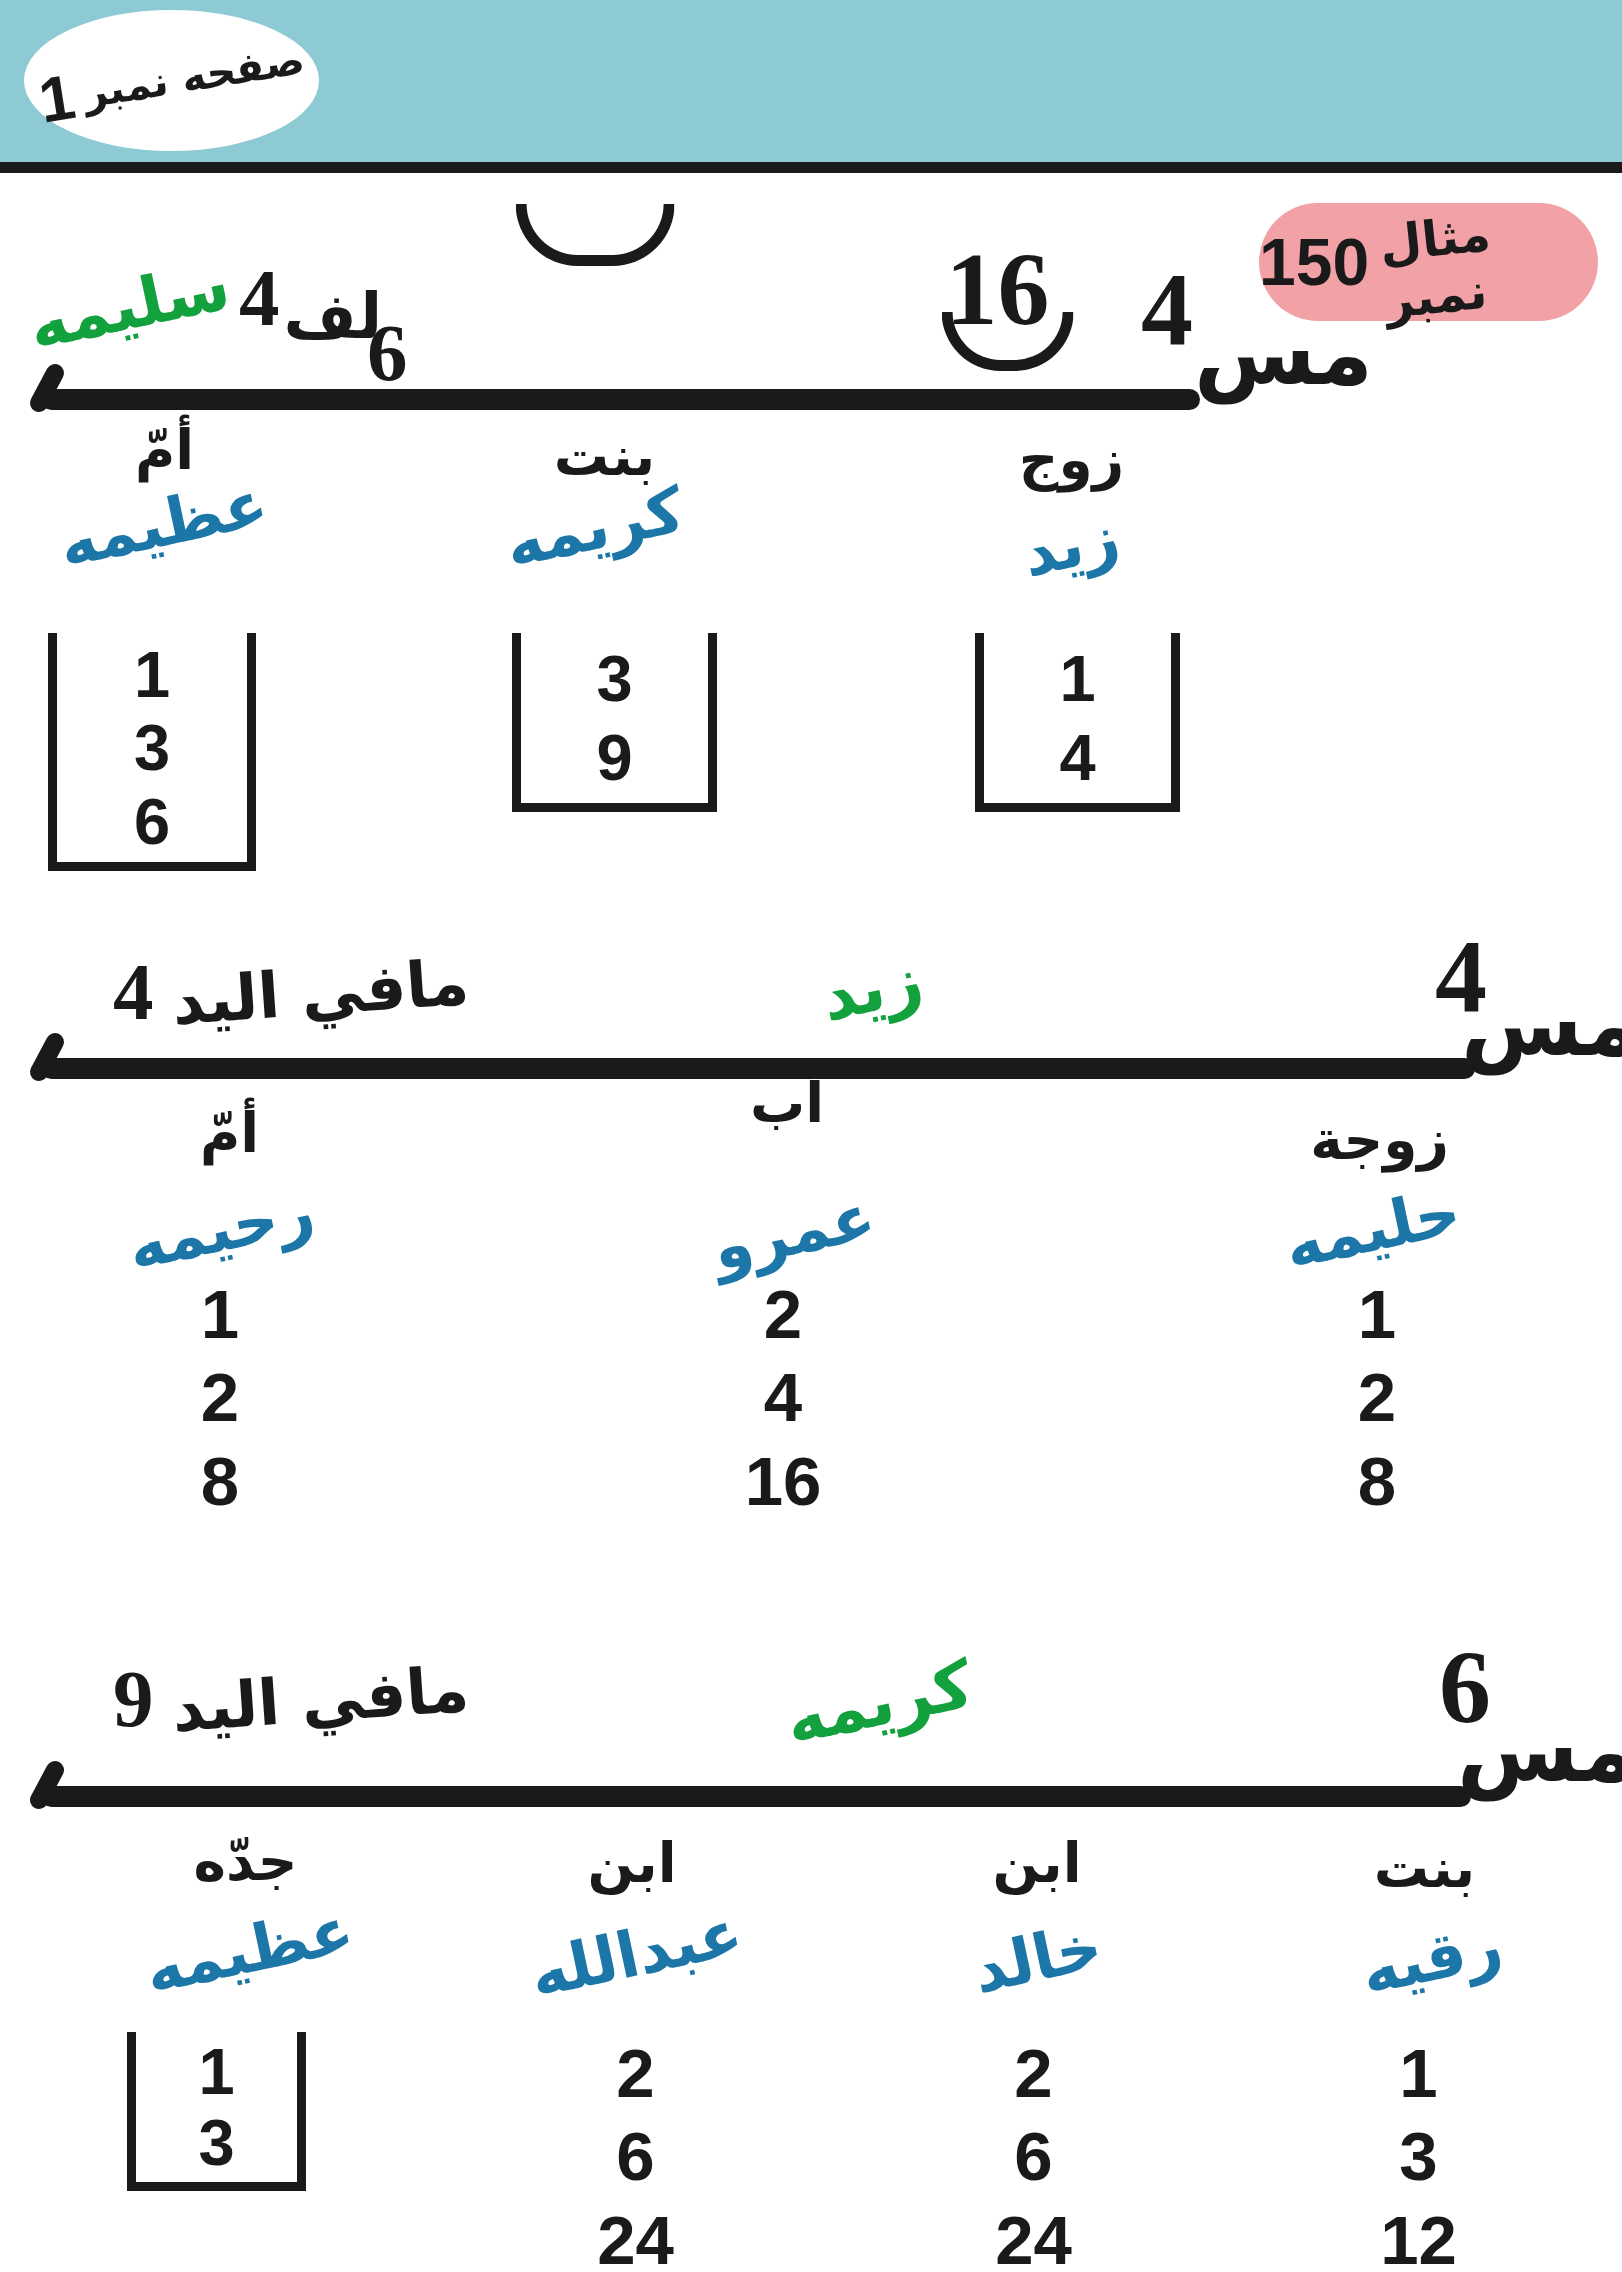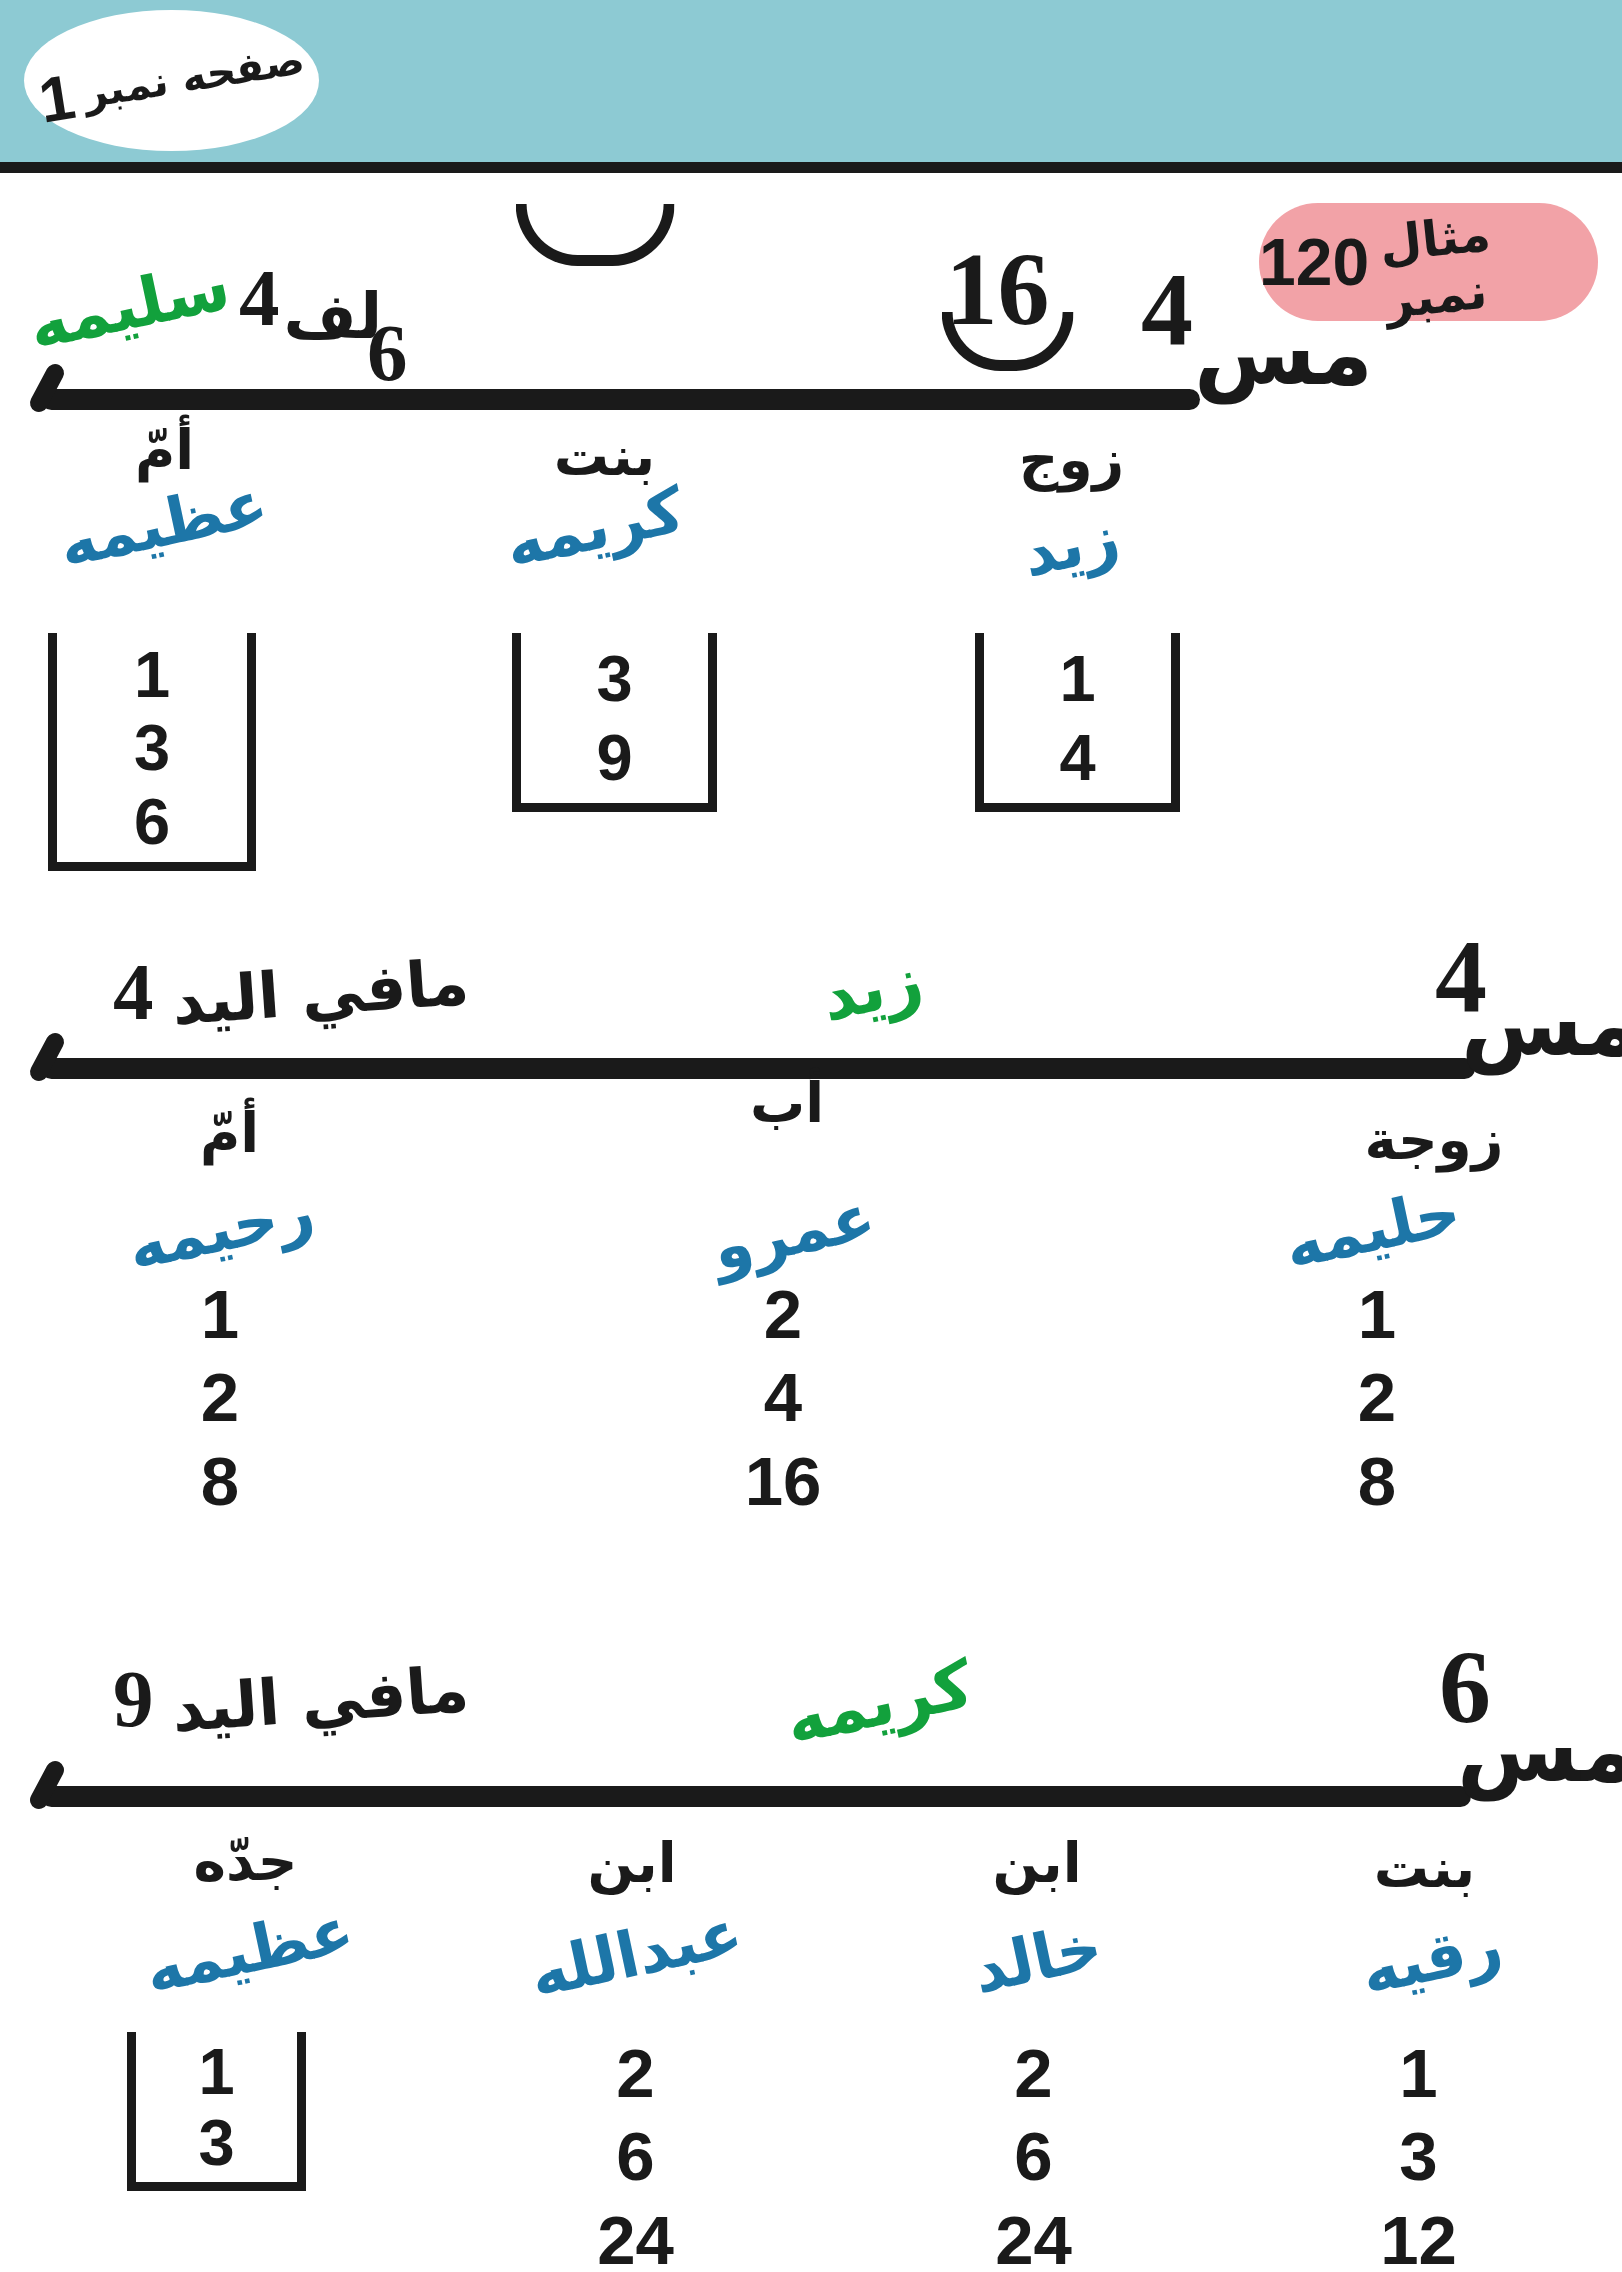--- a/index.html
+++ b/index.html
@@ -60,21 +60,21 @@
   <div class="header">
     <div class="page-ellipse">
       <div class="page-ellipse-inner">
         <span class="page-num">1</span>
         <span class="page-word">صفحه نمبر</span>
       </div>
     </div>
   </div>
 
   <div class="badge">
-    <span class="badge-num">120</span>
+    <span class="badge-num">150</span>
     <span class="badge-word">مثال نمبر</span>
   </div>
 
   <div class="gname" style="left:27.5px;top:276px;width:179px;">سليمه</div>
 
   <div class="aux-group" style="left:239px;top:262px;">
     <span class="snum" style="font-size:81px;">4</span>
     <span class="aux-mark">لف</span>
   </div>
   <span class="snum abs" style="left:367px;top:317px;font-size:81px;">6</span>
@@ -115,21 +115,21 @@
 
   <span class="snum abs" style="left:1435px;top:929px;font-size:104px;">4</span>
   <div class="gname" style="left:800px;top:956px;width:144px;">زيد</div>
   <div class="hand" style="left:113px;top:956px;">
     <span class="snum">4</span>
     <span class="hand-word">مافي اليد</span>
   </div>
   <div class="mbar" style="left:41px;top:1058px;width:1434px;"></div>
   <span class="mas" style="left:1461px;top:981px;">مس</span>
 
-  <div class="rel" style="left:1355px;top:1113px;width:158px;">زوجة</div>
+  <div class="rel" style="left:1291px;top:1113px;width:158px;text-align:right;">زوجة</div>
   <div class="rel" style="left:725px;top:1076px;width:124px;">أب</div>
   <div class="rel" style="left:161px;top:1106px;width:137px;">أمّ</div>
 
   <div class="pname" style="left:1284px;top:1198px;width:172px;">حليمه</div>
   <div class="pname" style="left:711px;top:1201px;width:165px;">عمرو</div>
   <div class="pname" style="left:127px;top:1198px;width:185px;">رحيمه</div>
 
   <div class="shares" style="left:1312px;top:1279px;width:130px;">
     <span>1</span>
     <span>2</span>

